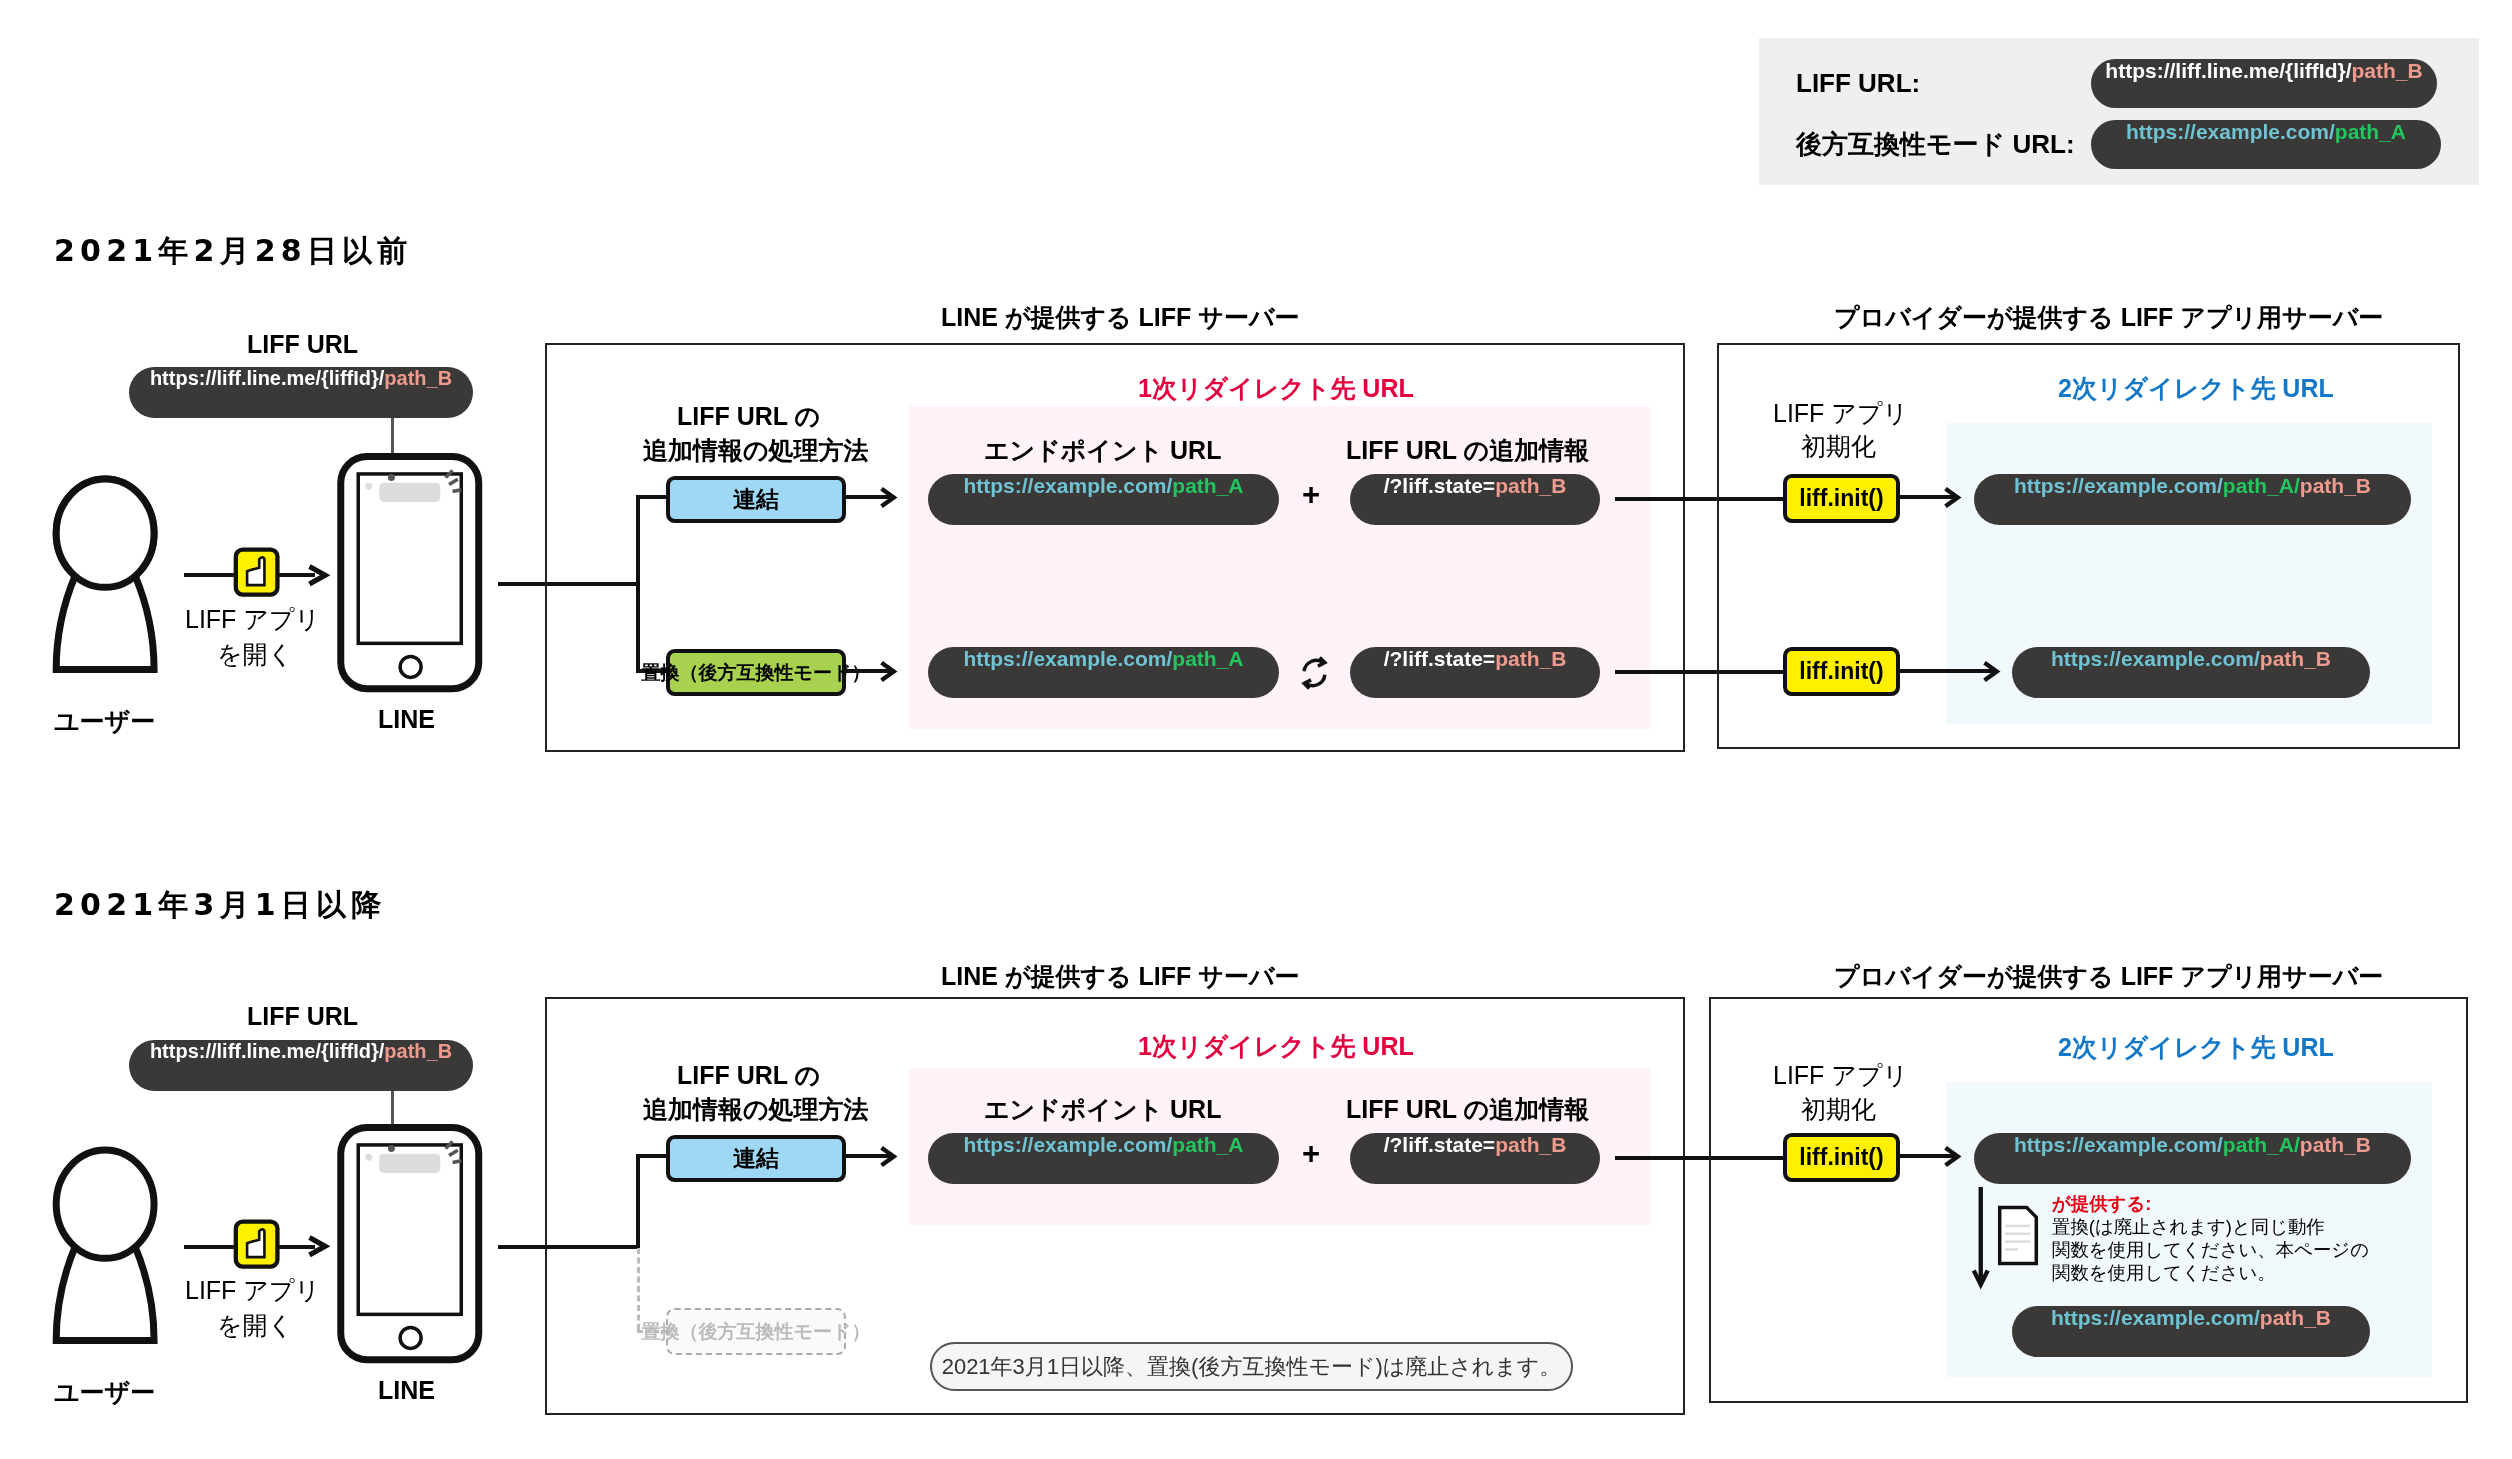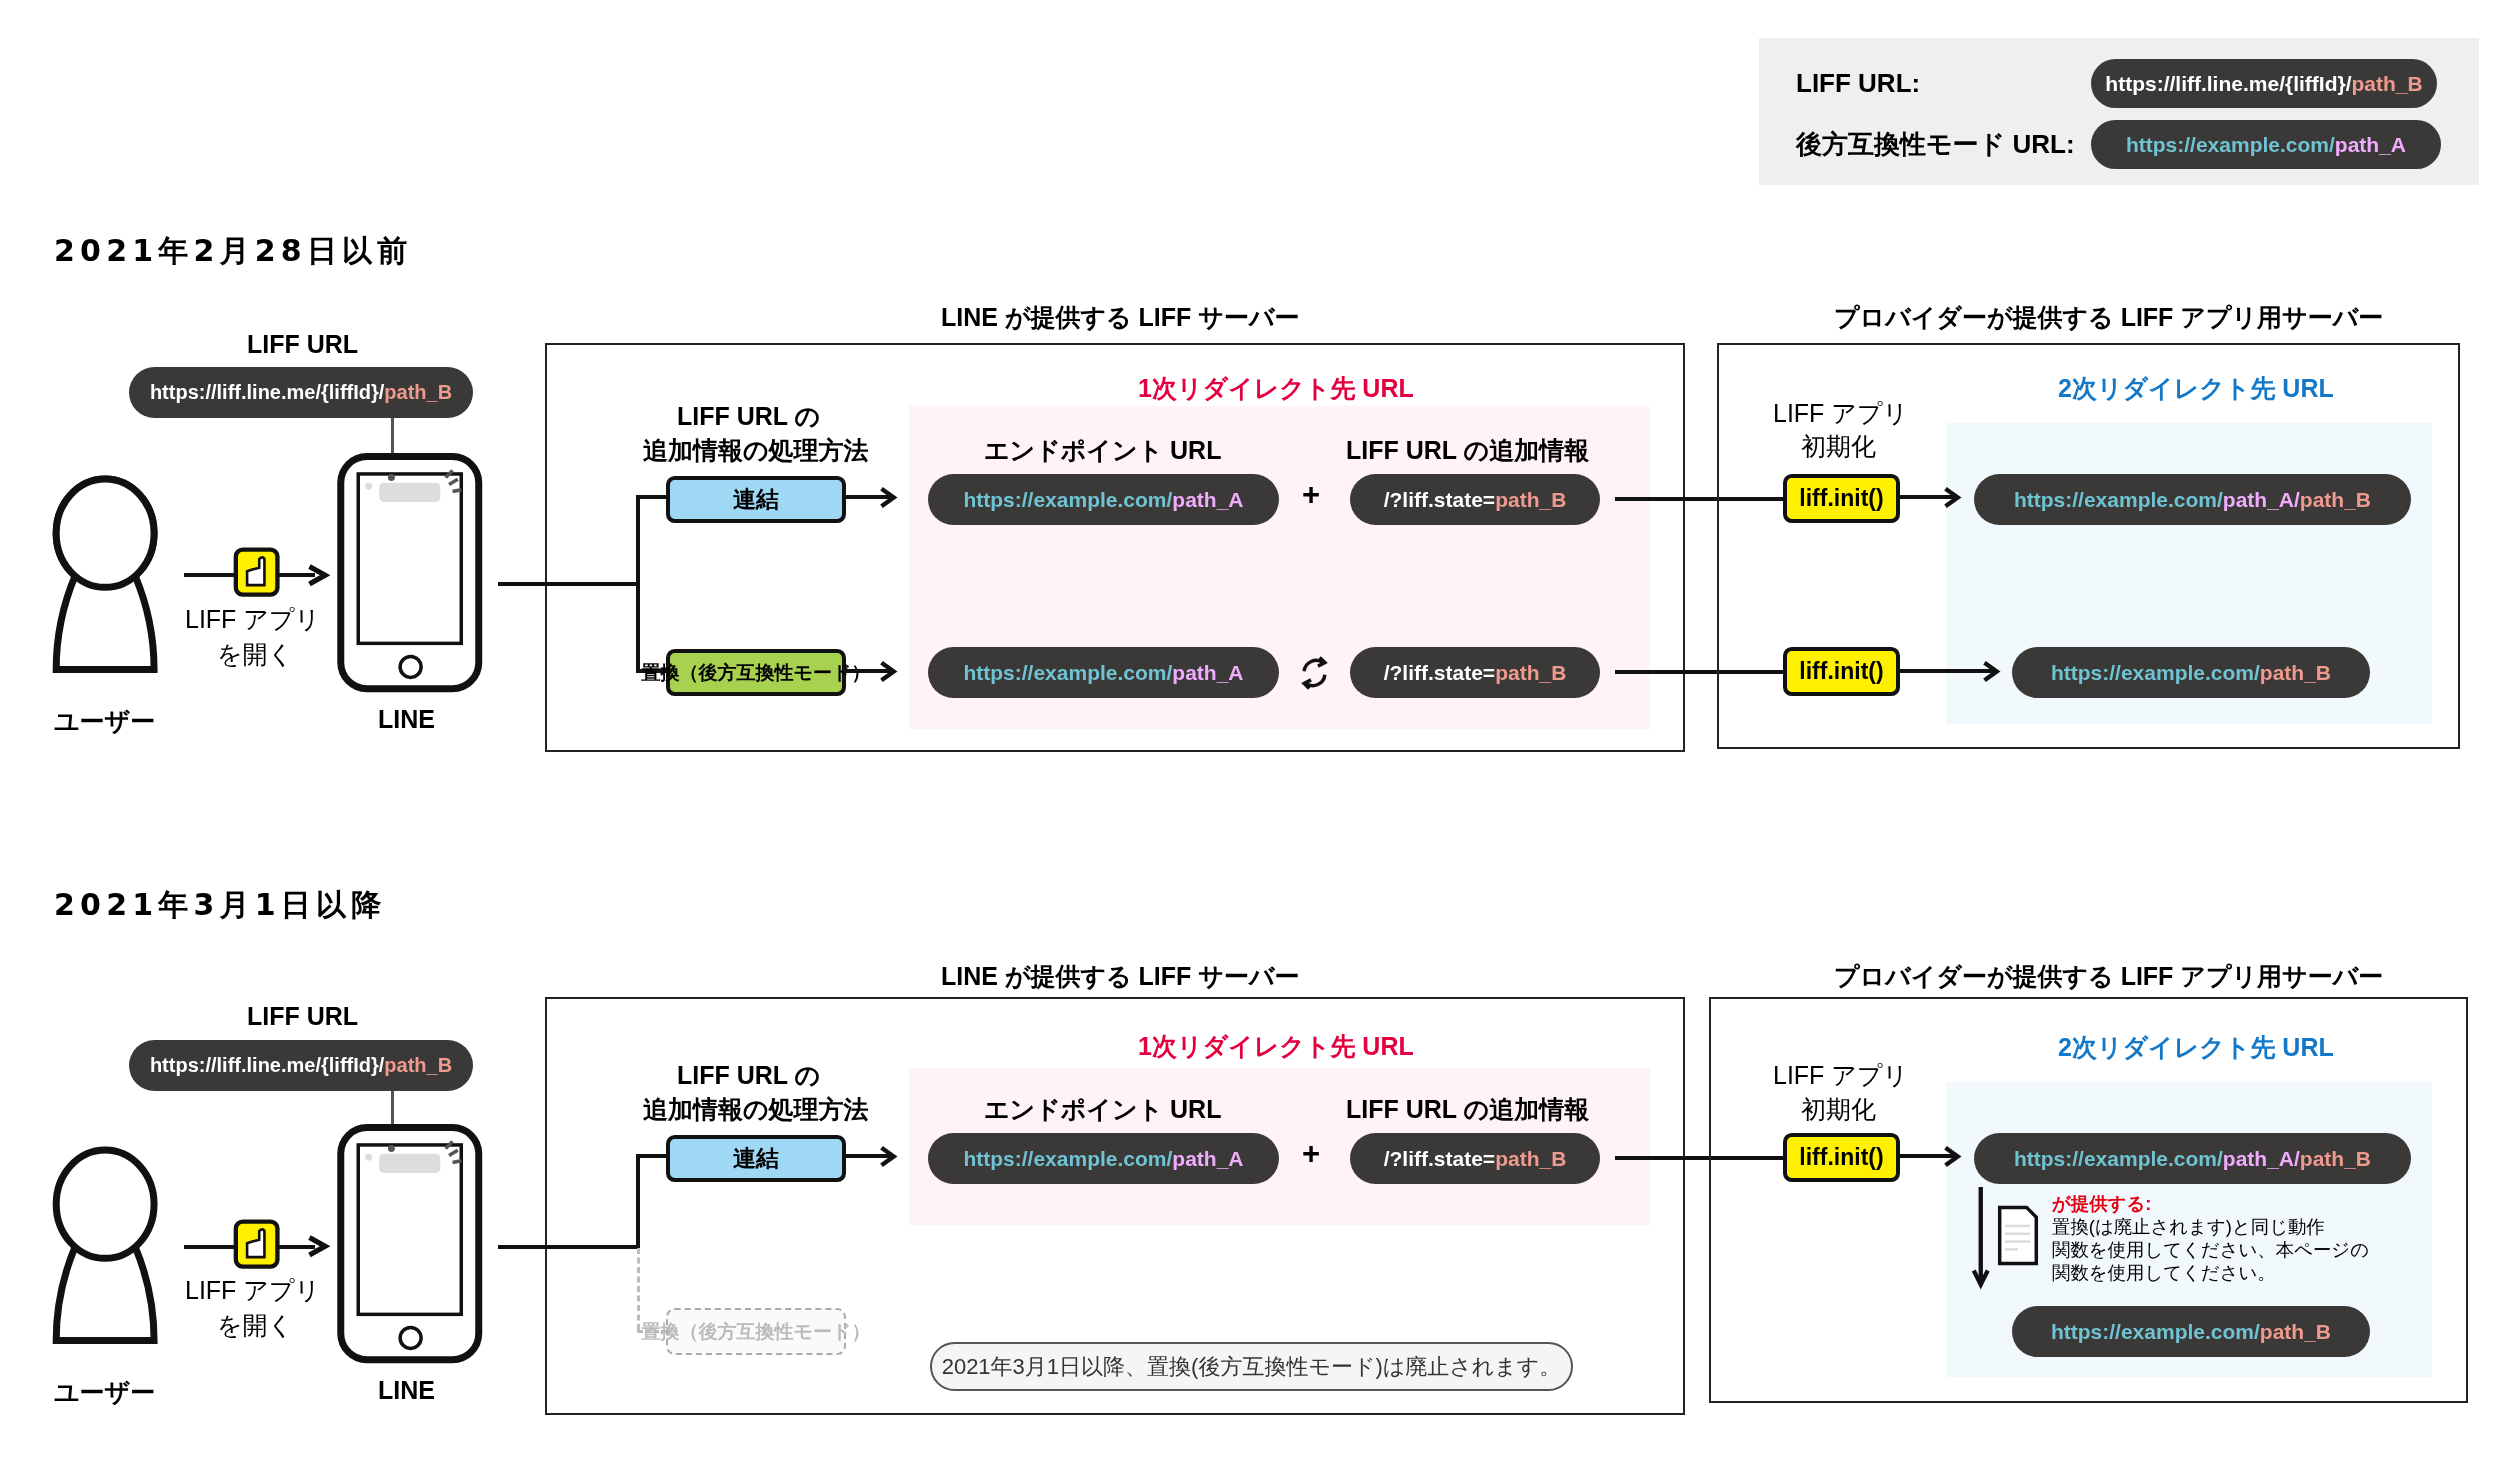--- a/index.html
+++ b/index.html
@@ -1,22 +1,22 @@
 <!DOCTYPE html>
 <html style="font-size:14px"><head>
 <meta charset="utf-8">
 <style>
   html,body{margin:0;padding:0;background:#fff;}
   body{width:2512px;height:1460px;position:relative;overflow:hidden;font-family:"Liberation Sans","DejaVu Sans",sans-serif;color:#000;}
   .abs{position:absolute;}
   .title{font-family:"DejaVu Sans",sans-serif;font-weight:bold;font-size:30px;letter-spacing:5.2px;}
   .lbl{font-weight:bold;font-size:25px;white-space:nowrap;}
   .lbln{font-size:25px;text-align:center;white-space:nowrap;}
-  .pill{position:absolute;background:#3a3937;border-radius:28px;color:#fff;font-weight:bold;font-size:21px;display:flex;align-items:center;justify-content:center;white-space:nowrap;}
-  .c-cyan{color:#6fc3d3;} .c-yel{color:#f0abfc;} .c-pink{color:#ee9a8f;} .c-white{color:#fff;}
+  .pill{position:absolute;background:#3a3937;border-radius:28px;color:#fff;font-weight:bold;font-size:21px;display:flex;align-items:flex-start;justify-content:center;white-space:nowrap;}
+  .c-cyan{color:#6fc3d3;} .c-yel{color:#22c55e;} .c-pink{color:#ee9a8f;} .c-white{color:#fff;}
   .box{position:absolute;border:2.6px solid #222;box-sizing:border-box;}
   .panel{position:absolute;}
   .pink{background:#fff2f8;}
   .blue{background:#f1f9fd;}
   .tag{position:absolute;border:4.4px solid #111;border-radius:8.7px;display:flex;align-items:center;justify-content:center;font-weight:bold;font-size:23px;box-sizing:border-box;white-space:nowrap;}
   .t-blue{background:#9fd8f5;}
   .t-green{background:#a8d14f;font-size:19px;}
   .t-yel{background:#fff000;}
   .t-ghost{border:2.6px dashed #aaa;color:#bbb;background:#fafafa;font-size:19px;}
   .hline{position:absolute;background:#111;height:4.4px;}

